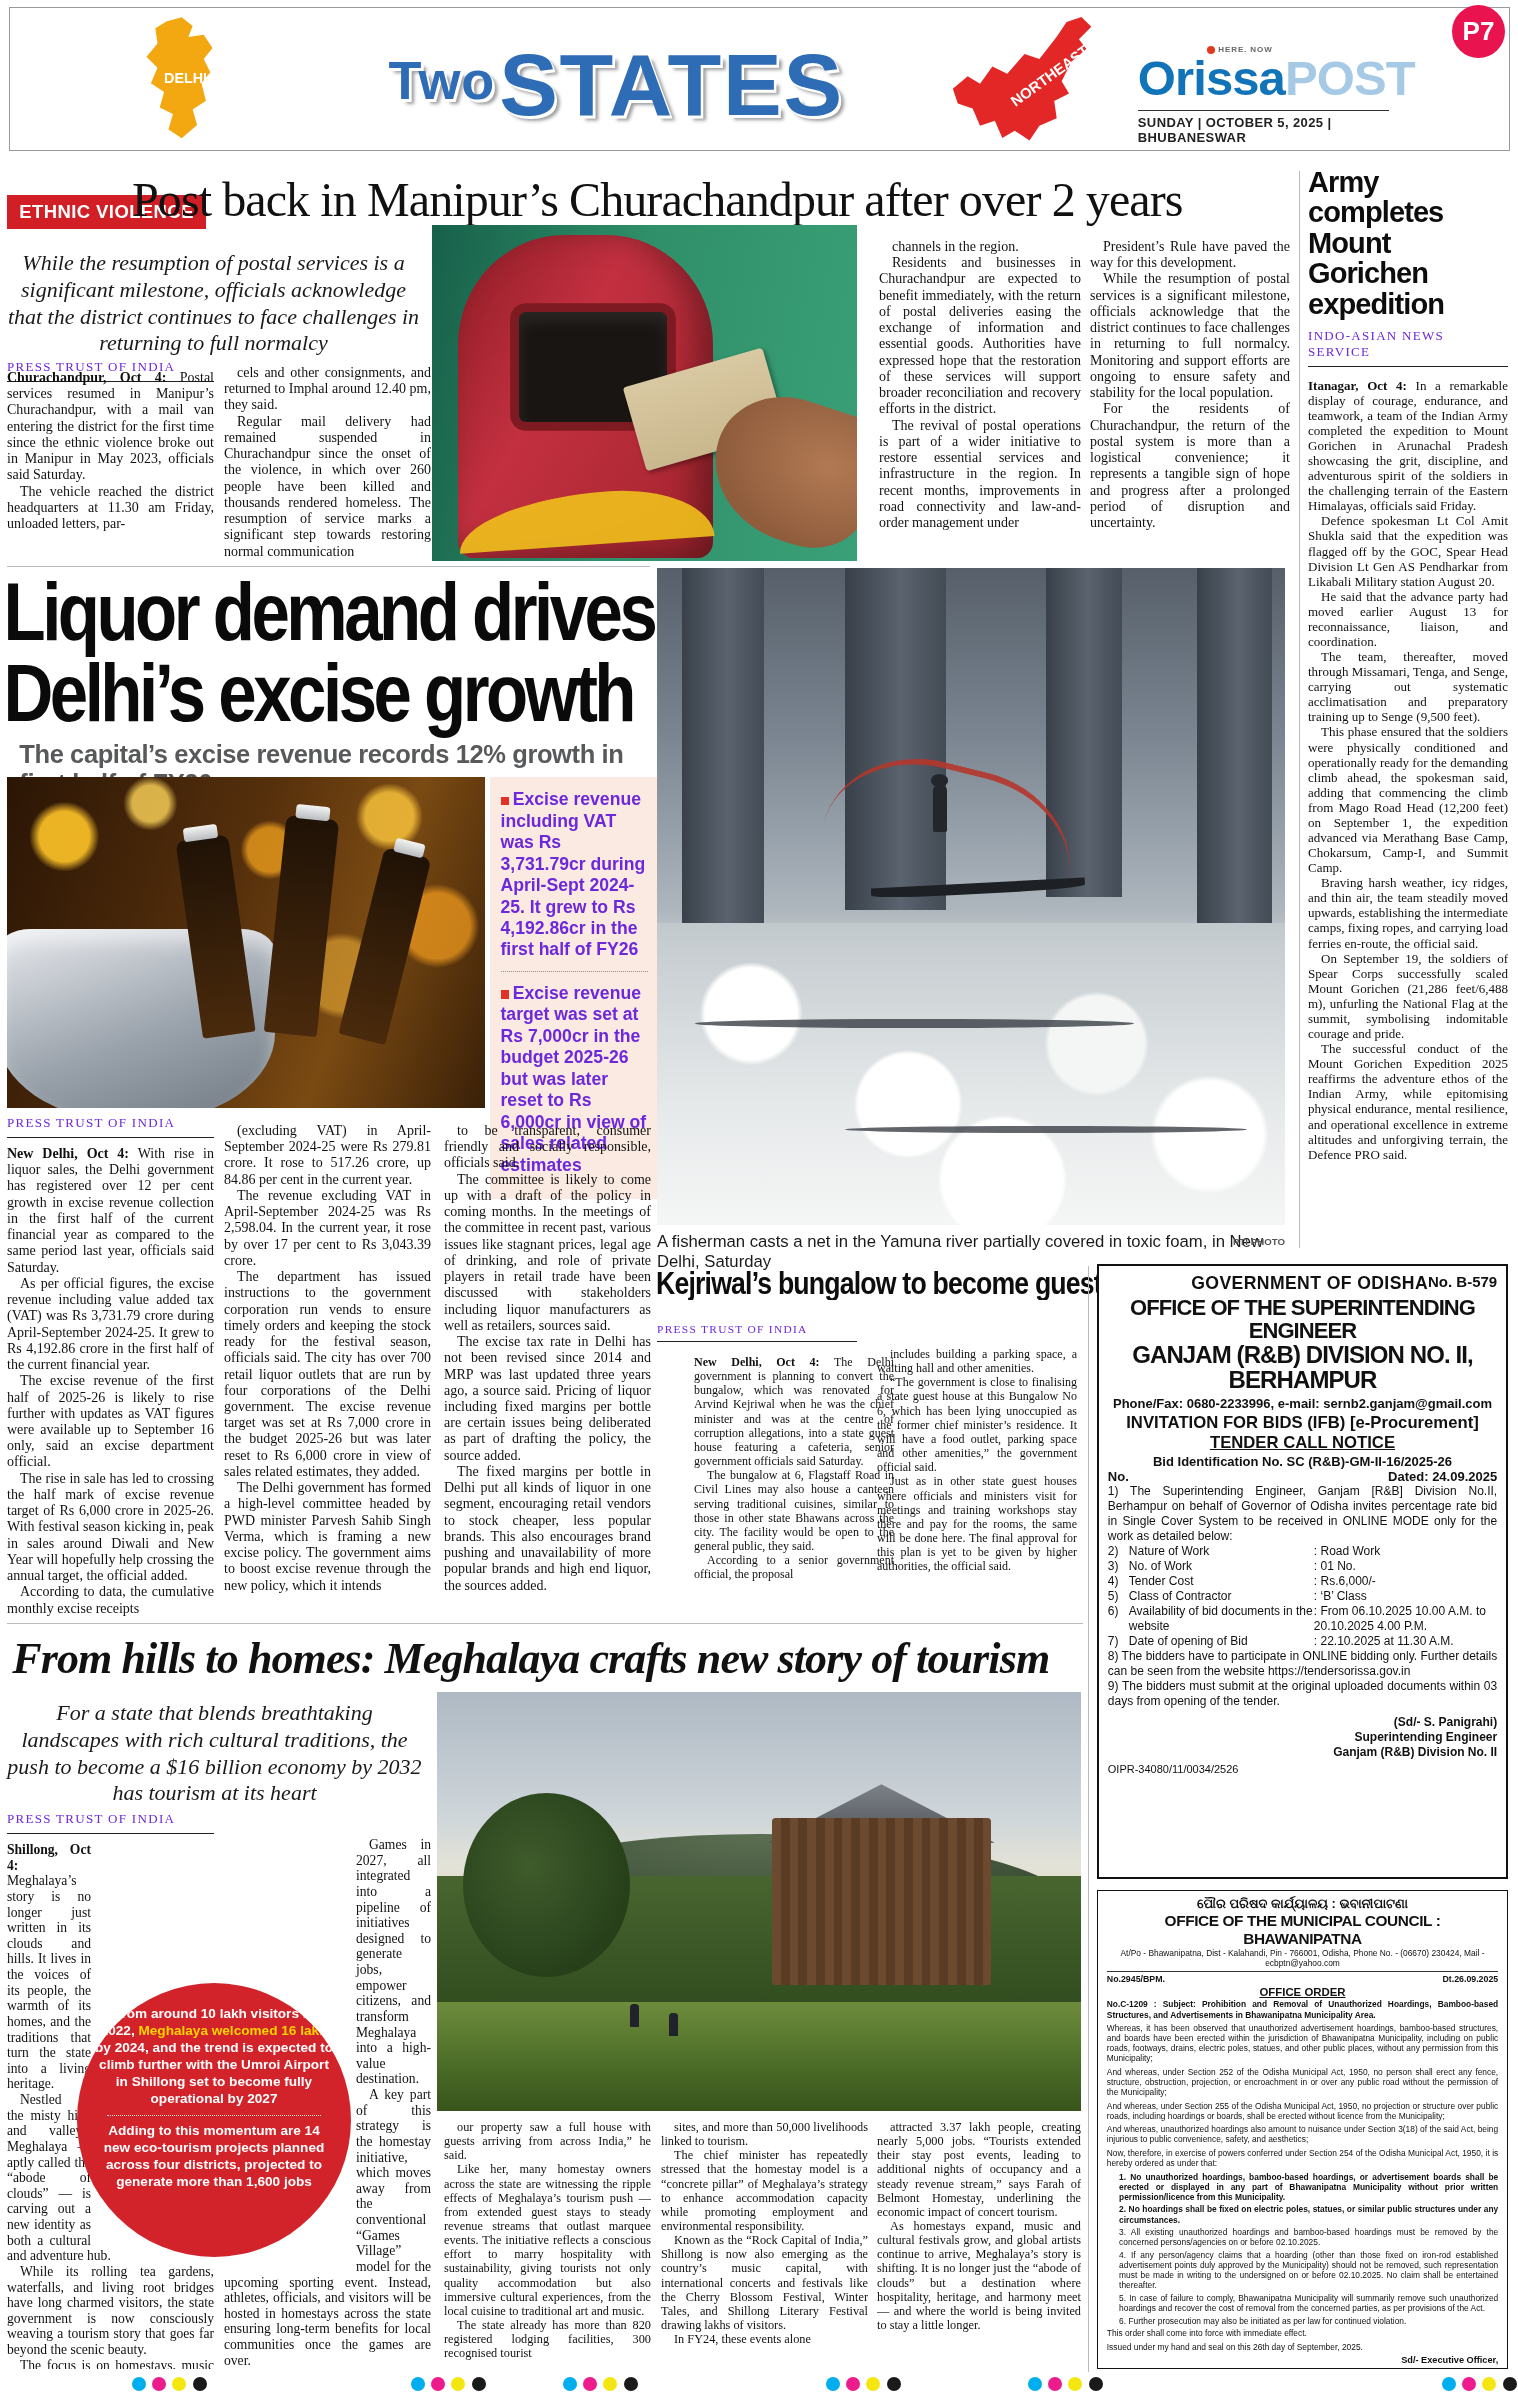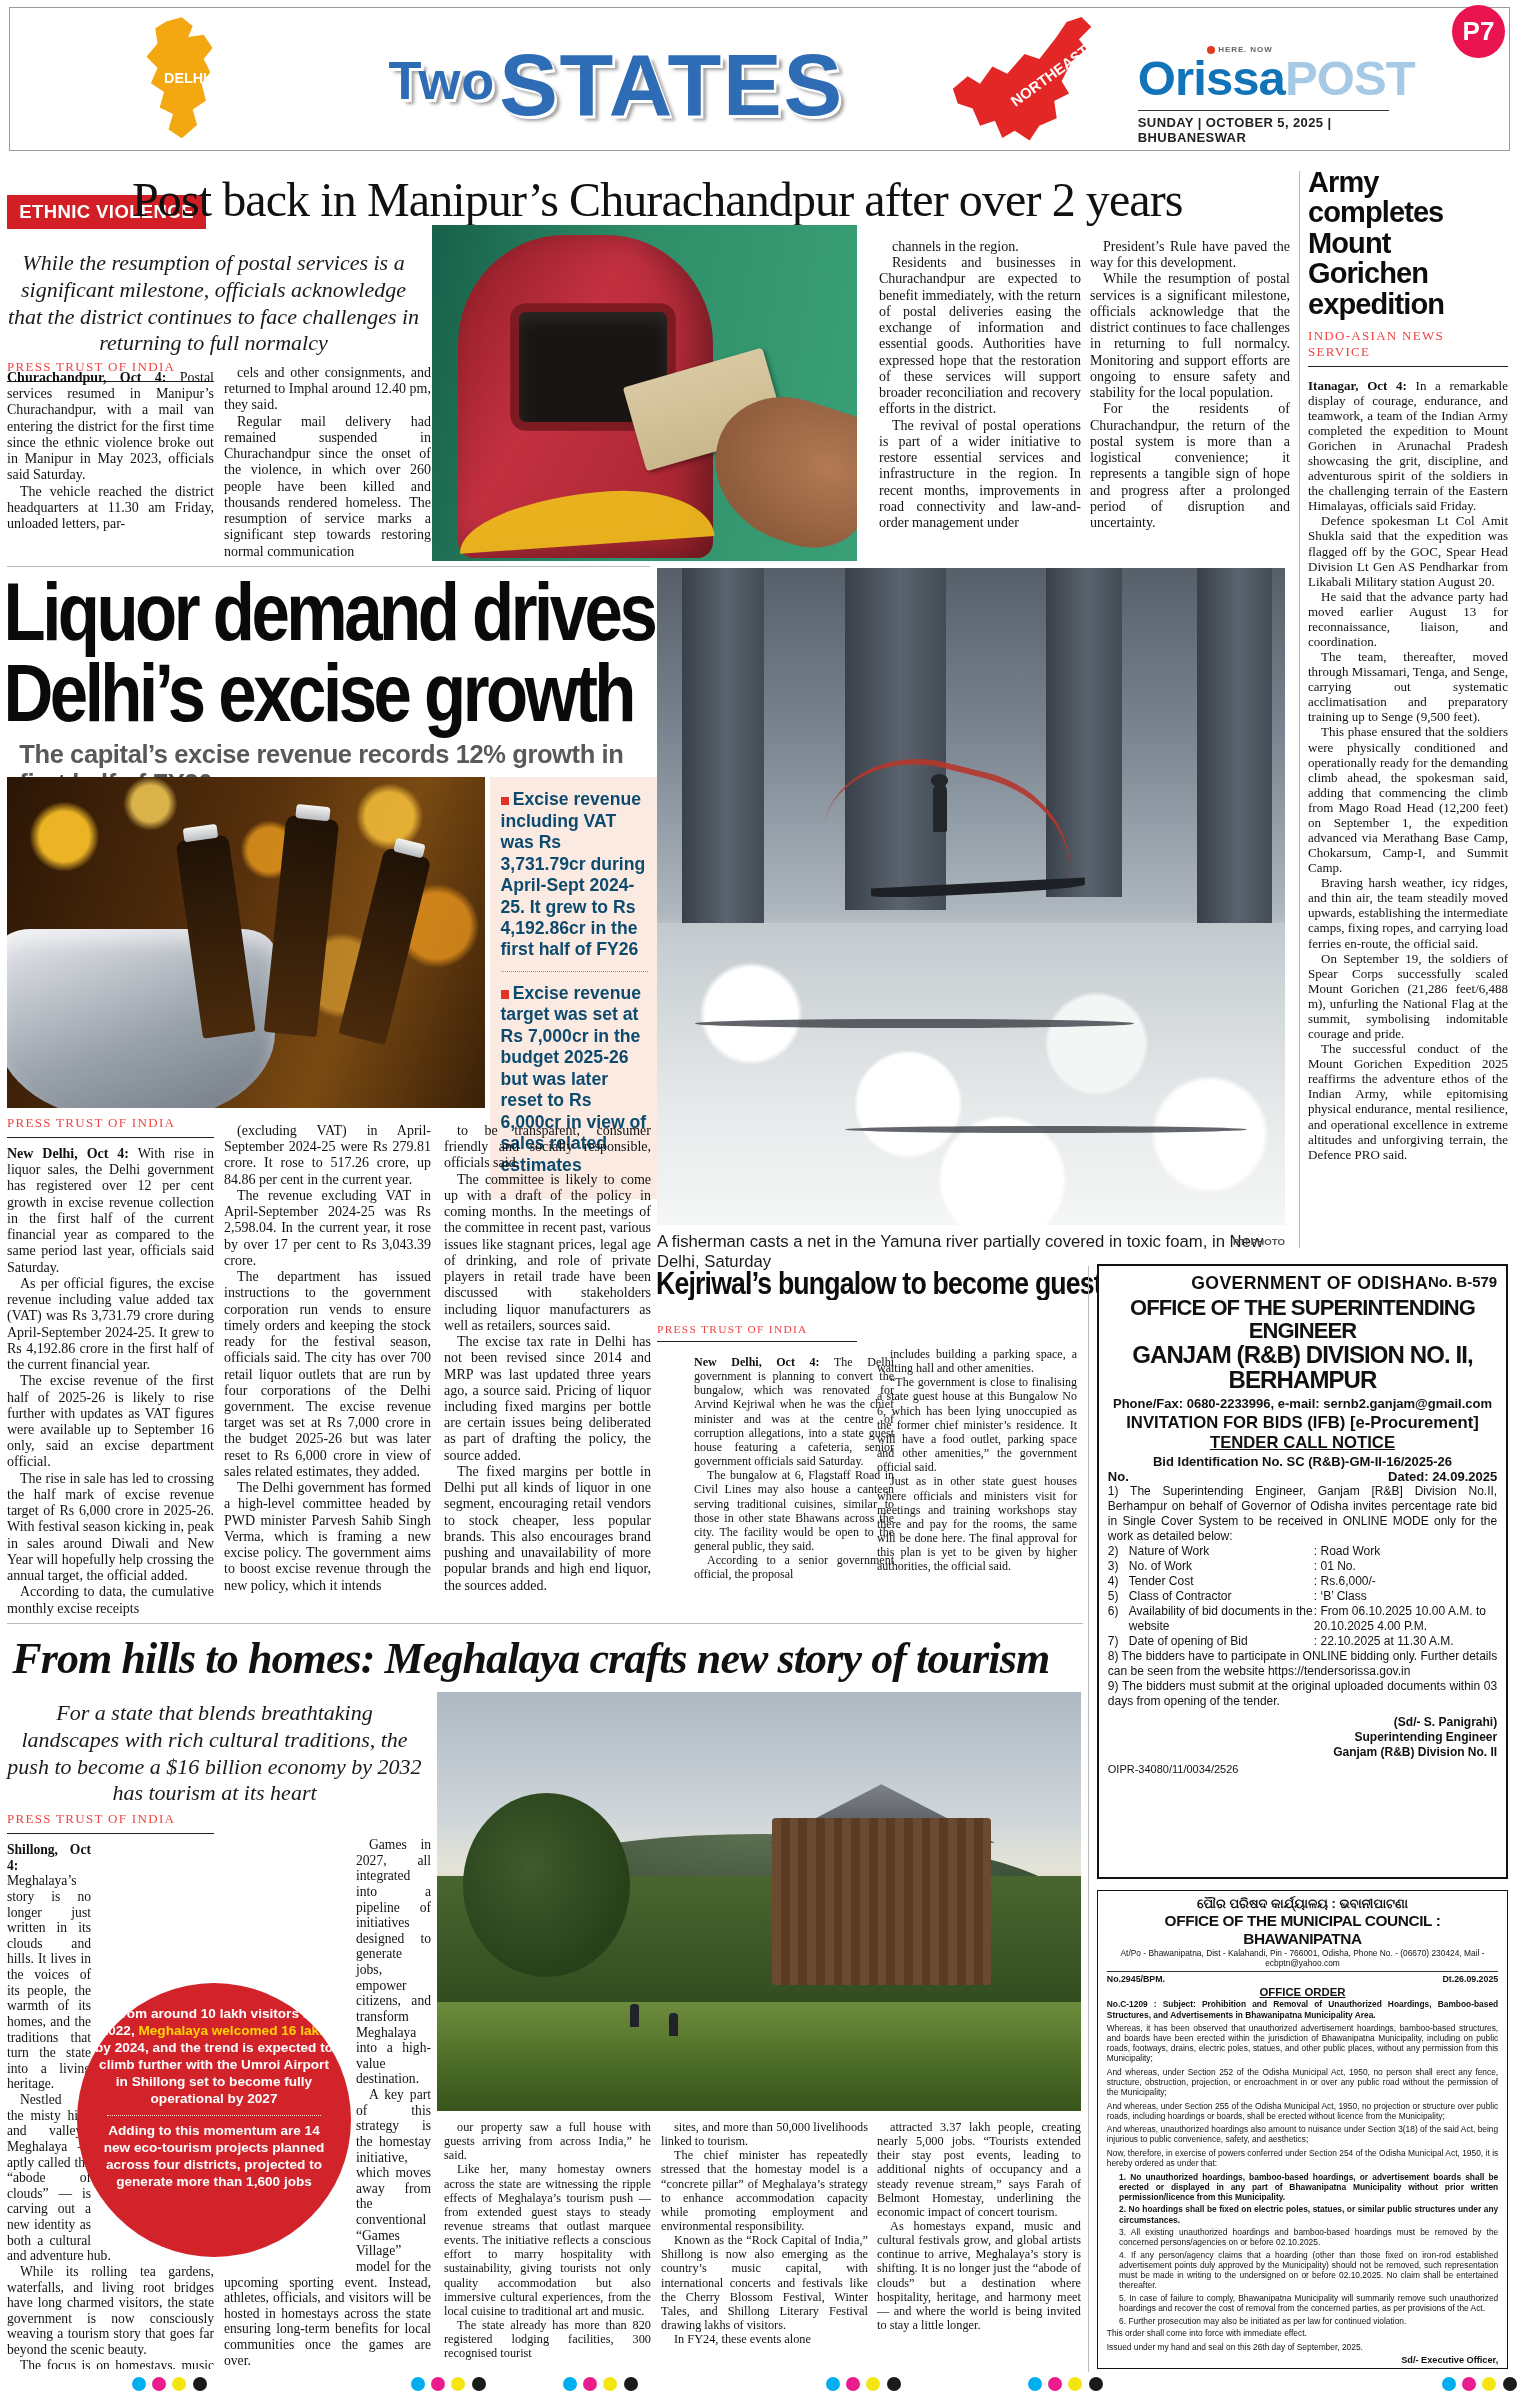--- a/index.html
+++ b/index.html
@@ -23,21 +23,21 @@
   .branddate{margin-top:7px;border-top:1.8px solid #333;padding-top:4.4px;font-size:13px;font-weight:700;
              letter-spacing:0.4px;color:#222;width:251px;}
   .p7{left:1452px;top:5.3px;width:53px;height:53px;border-radius:50%;background:#e8134f;color:#fff;
       font:900 26px/53px "Liberation Sans",sans-serif;text-align:center;}
   .mapsvg{position:absolute;}
 
   
   .kicker{left:7px;top:195px;background:#d21f26;color:#fff;font:800 18.5px "Liberation Sans",sans-serif;
           padding:6.2px 12.3px;letter-spacing:0.4px;}
   .h-serif{font-family:"Liberation Serif",serif;font-weight:500;}
-  .byline{font:13px "Liberation Serif",serif;letter-spacing:1.3px;color:#ef4444;
+  .byline{font:13px "Liberation Serif",serif;letter-spacing:1.3px;color:#6d28d9;
           border-bottom:1.8px solid #222;padding-bottom:6.2px;}
   .bodycol{font:14px/1.16 "Liberation Serif",serif;text-align:justify;overflow:hidden;}
   .bodycol p{margin:0;text-indent:13px;}
   .bodycol p.lead{text-indent:0;}
   .lead b{font-weight:700;}
   .rule{background:#bbb;}
   .subhead-italic{font-style:italic;text-align:center;font-size:22px;line-height:1.22;color:#1a1a1a;}
 
   
   .main-headline{left:132px;top:172px;width:1134px;font-size:48px;letter-spacing:-0.9px;white-space:nowrap;}
@@ -88,21 +88,21 @@
       radial-gradient(circle at 80% 12%,rgba(255,200,60,.8) 0 5%,transparent 7%),
       radial-gradient(circle at 90% 45%,rgba(250,160,30,.7) 0 7%,transparent 9%),
       radial-gradient(circle at 70% 60%,rgba(255,190,60,.5) 0 9%,transparent 11%),
       linear-gradient(110deg,#2a1505,#56300c 45%,#7a4a12 70%,#3a2008);}
   .bottle{position:absolute;background:linear-gradient(#1f1206,#4a2a0c);border-radius:8.8px 8.8px 3.5px 3.5px;}
   .bottle .cap{position:absolute;left:18%;top:-12.3px;width:64%;height:14px;background:linear-gradient(#f4f4f2,#b9bcc0);border-radius:3.5px;}
   .bucket{position:absolute;left:-2%;bottom:-4%;width:58%;height:58%;
           background:linear-gradient(160deg,#e8eaee,#9aa2ab 55%,#6f7780);border-radius:12% 12% 46% 46%;
           box-shadow:inset 0 12.3px 17.6px rgba(255,255,255,.5);}
   .facts{left:490px;top:777px;width:167px;height:422px;background:#fbeae2;overflow:hidden;
-         font:800 17.6px/1.22 "Liberation Sans",sans-serif;color:#0c4a6e;padding:12.3px 8.8px 0 10.5px;box-sizing:border-box;}
+         font:800 17.6px/1.22 "Liberation Sans",sans-serif;color:#6d28d9;padding:12.3px 8.8px 0 10.5px;box-sizing:border-box;}
   .facts .fact{margin:0 0 8.8px 0;}
   .facts .sq{display:inline-block;width:8.8px;height:8.8px;background:#e03226;margin-right:3.5px;}
   .facts .dots{border-top:1.8px dotted #9b8f88;margin:10.5px 0;}
 
   
   .caption{left:657px;top:1232px;width:628px;font:16.7px "Liberation Sans",sans-serif;color:#1a1a1a;}
   .credit{position:absolute;right:0;top:4.4px;font:700 9.7px "Liberation Sans",sans-serif;color:#555;}
   .kej-headline{left:656px;top:1266px;width:439px;font:800 29px "Liberation Sans",sans-serif;
                 letter-spacing:-0.9px;white-space:nowrap;transform:scale(.92,1.06);transform-origin:left top;color:#0d0d0d;}
   .kej .bodycol{font-size:12px;line-height:1.18;}

